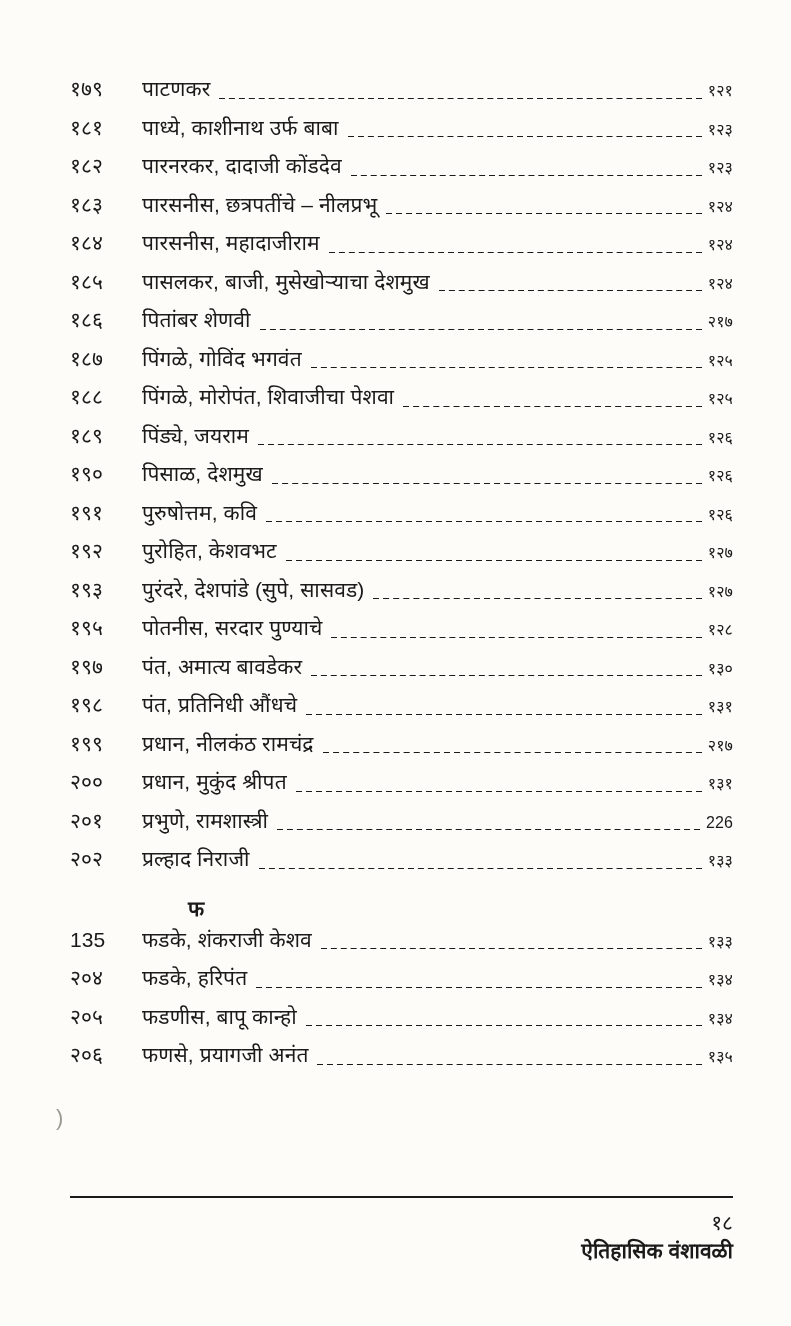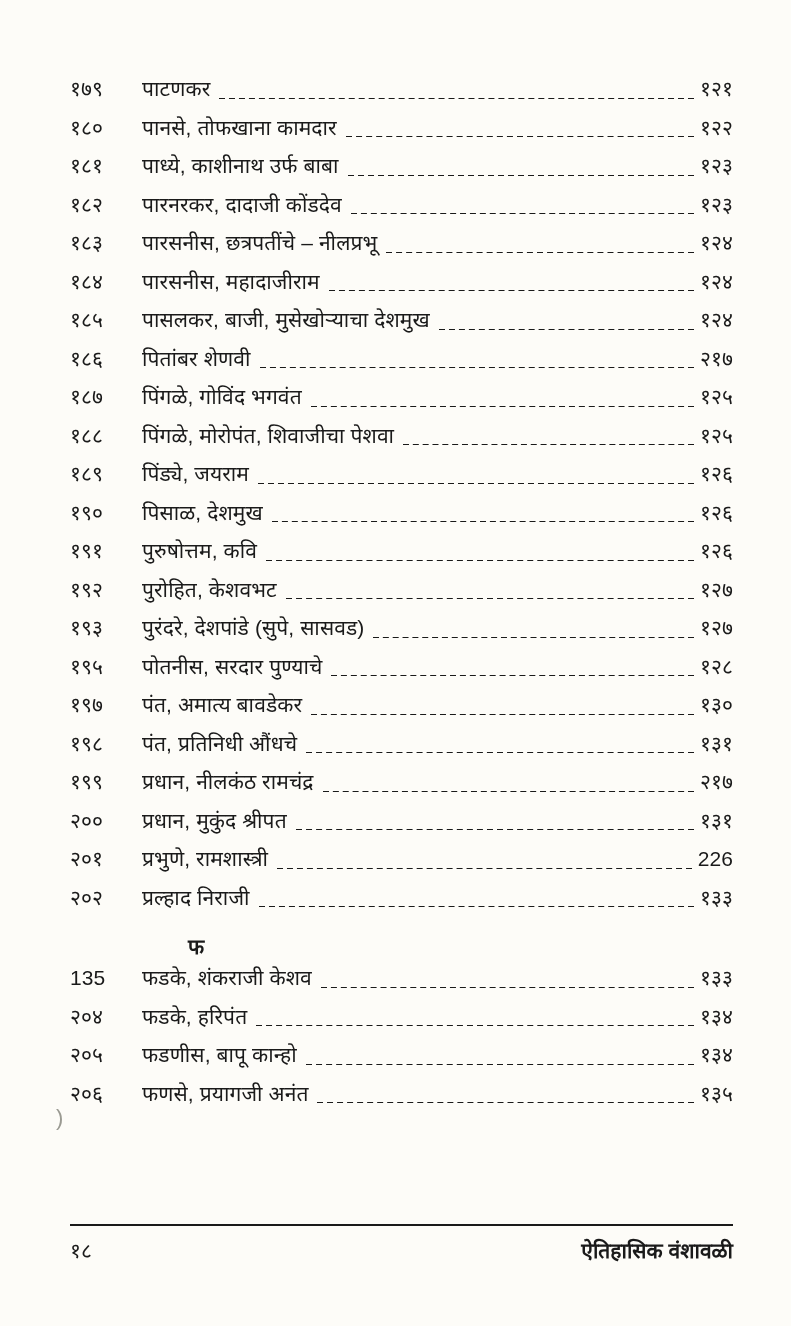--- a/index.html
+++ b/index.html
@@ -63,21 +63,21 @@
     left: 0;
     right: 0;
     top: 0;
     border-top: 2px dashed #1a1a1a;
   }
   .entry .page-no {
     flex: 0 0 auto;
     text-align: right;
     white-space: nowrap;
     padding-left: 4px;
-    font-size: 21px;
+    font-size: 16px;
   }
   .section-head {
     height: 42px;
     display: flex;
     align-items: center;
     padding-left: 118px;
     font-size: 21px;
     font-weight: 700;
   }
   .footer {
@@ -88,20 +88,21 @@
   }
   .footer-rule {
     border-top: 2px solid #1a1a1a;
     margin-bottom: 10px;
   }
   .footer-row {
     display: flex;
     justify-content: space-between;
     align-items: flex-end;
     font-size: 21px;
+    flex-direction: column;
   }
   .footer-title {
     font-weight: 700;
     font-size: 21px;
   }
   .edge-mark {
     position: absolute;
     left: 56px;
     top: 1105px;
     font-size: 22px;
@@ -114,26 +115,20 @@
 <div class="page">
 
   <div class="edge-mark">)</div>
 
   <ul class="index-list">
     <li class="entry">
       <span class="num">१७९</span>
       <span class="name">पाटणकर</span>
       <span class="leader"></span>
       <span class="page-no">१२१</span>
-    </li>
-    <li class="entry">
-      <span class="num">१८०</span>
-      <span class="name">पानसे, तोफखाना कामदार</span>
-      <span class="leader"></span>
-      <span class="page-no">१२२</span>
     </li>
     <li class="entry">
       <span class="num">१८१</span>
       <span class="name">पाध्ये, काशीनाथ उर्फ बाबा</span>
       <span class="leader"></span>
       <span class="page-no">१२३</span>
     </li>
     <li class="entry">
       <span class="num">१८२</span>
       <span class="name">पारनरकर, दादाजी कोंडदेव</span>

